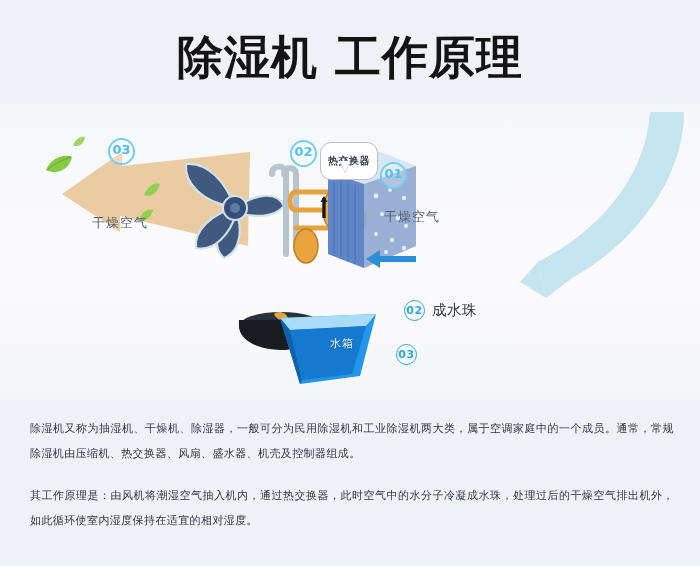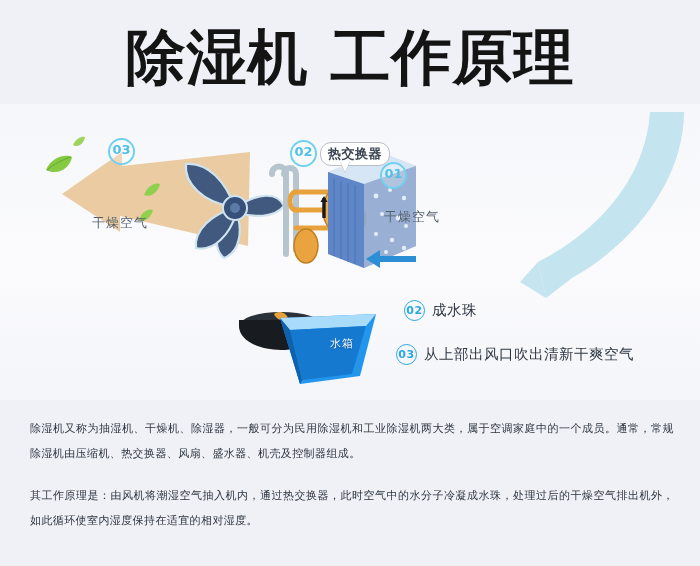--- a/index.html
+++ b/index.html
@@ -11,21 +11,21 @@
     position:relative;
   }
   .page{position:relative;width:700px;height:566px;background:#f0f1f6;}
 
   
   .title-bar{
     position:absolute;left:0;top:22px;width:700px;height:70px;
     display:flex;align-items:center;justify-content:center;
   }
   .title-text{
-    font-size:60px;line-height:58px;font-weight:700;color:#141414;
+    font-size:46px;line-height:58px;font-weight:700;color:#141414;
     letter-spacing:1px;white-space:nowrap;
     font-family:"DejaVu Sans","Liberation Sans",sans-serif;
   }
 
   
   .diagram{
     position:absolute;left:0;top:104px;width:700px;height:296px;
     background:linear-gradient(180deg,#f6f7fa 0%,#fbfbfd 55%,#f4f5f9 100%);
     overflow:hidden;
   }
@@ -81,21 +81,21 @@
     display:inline-block;border:2px solid #6fd0ef;border-radius:50%;
     width:23px;height:23px;line-height:20px;text-align:center;font-size:13px;
     color:#4fc0ea;background:rgba(255,255,255,.25);
   }
   .callout-label{
     position:absolute;color:#555f6b;font-size:13px;font-weight:400;
     letter-spacing:1px;
   }
   .bubble{
     position:absolute;background:#ffffff;border:1.3px solid #b9bec7;
-    border-radius:11px;padding:2px 7px;font-size:13px;color:#3a4350;
+    border-radius:11px;padding:11px 7px;font-size:10px;color:#3a4350;
     font-weight:600;letter-spacing:.5px;white-space:nowrap;
   }
   .bubble-tail{
     position:absolute;width:0;height:0;
     border-left:5px solid transparent;border-right:5px solid transparent;
     border-top:11px solid #ffffff;
     filter:drop-shadow(0 1px 0 #b9bec7);
   }
 
   
@@ -292,21 +292,20 @@
     </div>
     <div class="callout-label" style="left:384px;top:104px;">干燥空气</div>
 
     <div class="legend">
       <div class="legend-row" style="left:404px;top:196px;">
         <span class="legend-ring">02</span>
         <span>成水珠</span>
       </div>
       <div class="legend-row" style="left:396px;top:240px;">
         <span class="legend-ring">03</span>
-        <span>从上部出风口吹出清新干爽空气</span>
       </div>
     </div>
 
   </div>
 
 
   <div class="body-text">
     <p>除湿机又称为抽湿机、干燥机、除湿器，一般可分为民用除湿机和工业除湿机两大类，属于空调家庭中的一个成员。通常，常规除湿机由压缩机、热交换器、风扇、盛水器、机壳及控制器组成。</p>
     <p>其工作原理是：由风机将潮湿空气抽入机内，通过热交换器，此时空气中的水分子冷凝成水珠，处理过后的干燥空气排出机外，如此循环使室内湿度保持在适宜的相对湿度。</p>
   </div>

